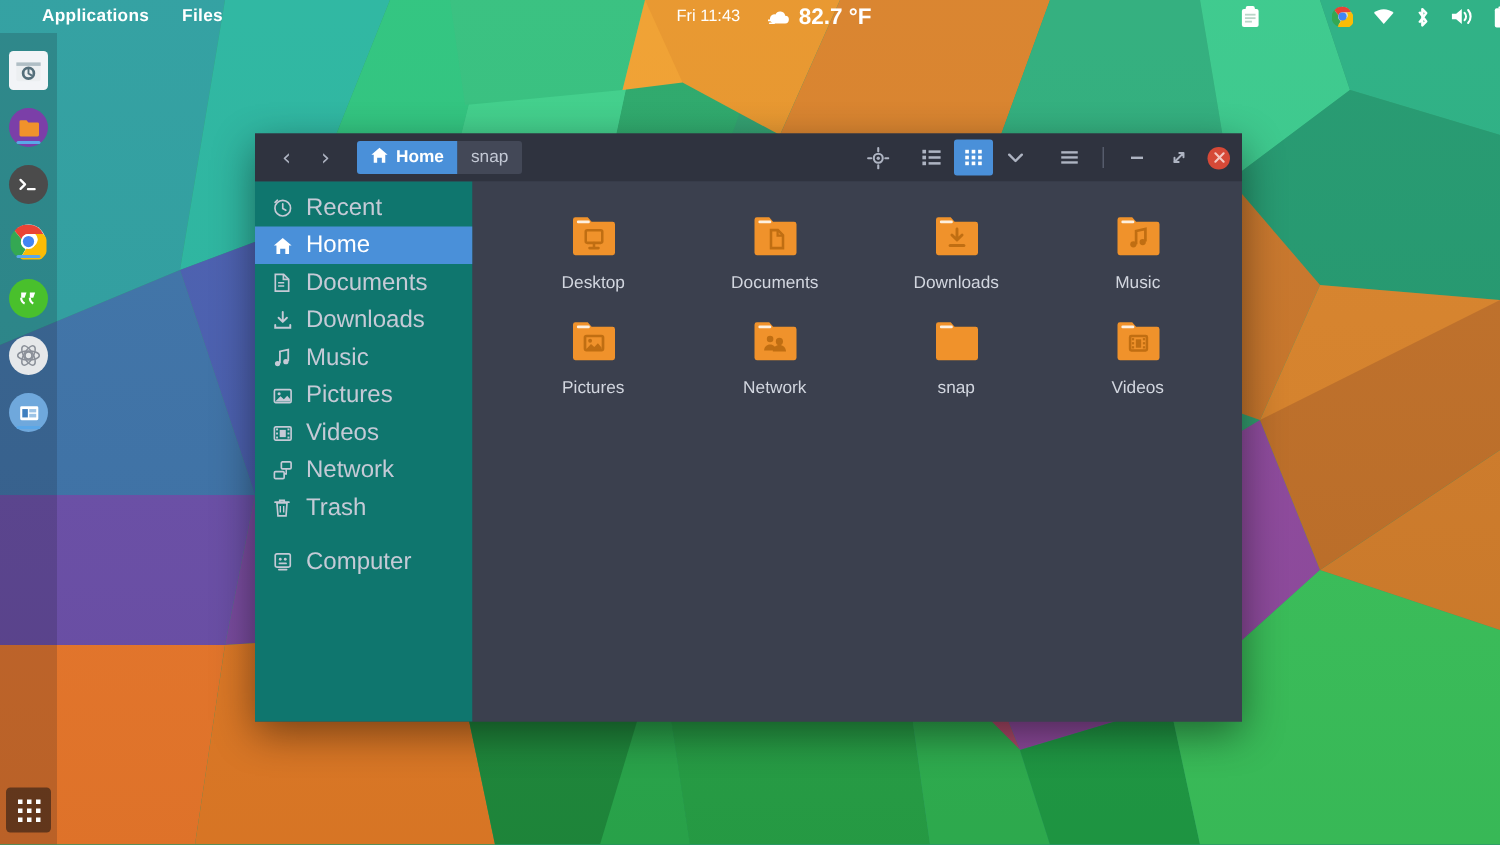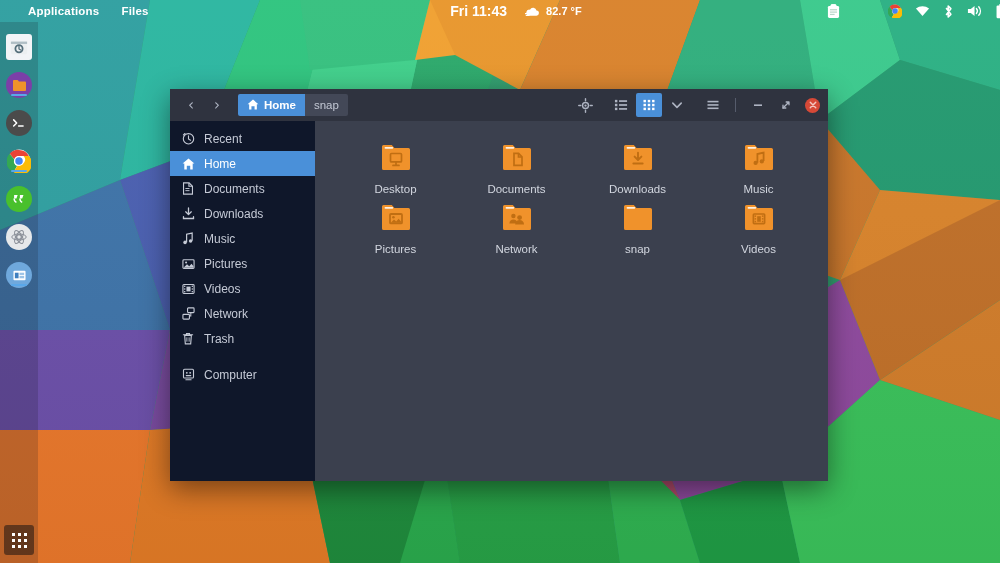--- a/index.html
+++ b/index.html
@@ -26,22 +26,22 @@
     letter-spacing:.2px; white-space:nowrap;
   }
   .tb-item.app { padding-left:12px; }
   #tb-left { display:flex; align-items:center; height:22px; }
   #tb-center {
     position:absolute; left:0; right:0; top:0; height:22px;
     display:flex; align-items:center; justify-content:center; gap:18px;
     pointer-events:none;
   }
   #tb-center > * { pointer-events:auto; }
-  .clock { font-size:14px; font-weight:bold; }
-  .weather { display:flex; align-items:center; gap:6px; font-size:11px; font-weight:bold;}
+  .clock { font-size:11px; font-weight:normal; }
+  .weather { display:flex; align-items:center; gap:6px; font-size:15px; font-weight:bold;}
   #tb-right {
     position:absolute; right:0; top:0; height:22px;
     display:flex; align-items:center; gap:13px; padding-right:11px;
   }
   #tb-right .sep { width:22px; }
   .ticon { display:flex; align-items:center; justify-content:center; }
 
   
   #dock {
     position:absolute; left:0; top:22px; width:38px; height:541px;
@@ -101,36 +101,36 @@
   .vsep { width:1px; height:14px; background:#565c6c; margin:0 7px; }
   .closebtn {
     width:15px; height:15px; border-radius:50%; background:#d64937;
     display:flex; align-items:center; justify-content:center; margin-left:4px;
   }
 
   #win-body { flex:1; display:flex; min-height:0; }
 
   
   #sidebar {
-    width:145px; background:#0f172a; flex:0 0 145px;
-    padding-top:5px; font-size:12px;
+    width:145px; background:#0f766e; flex:0 0 145px;
+    padding-top:5px; font-size:16px;
   }
   .sb-item {
     height:25px; display:flex; align-items:center; gap:9px;
     padding-left:11px; color:#c5cad6; white-space:nowrap;
   }
   .sb-item.sel { background:#4a90d9; color:#ffffff; }
   .sb-ico { width:14px; height:14px; display:flex; align-items:center; justify-content:center; flex:0 0 14px; }
   .sb-gap { height:11px; }
 
   
   #content { flex:1; background:#3b404e; padding:14px 0 0 0; position:relative; }
   .grid {
     display:grid; grid-template-columns:repeat(4,121px);
-    padding-left:20px; 
+    padding-left:20px; row-gap:10px;
   }
   .fileitem {
     width:121px; display:flex; flex-direction:column; align-items:center;
     padding-top:4px;
   }
   .fi-icon { width:40px; height:38px; display:flex; align-items:center; justify-content:center; }
   .fi-label { margin-top:6px; font-size:11.5px; color:#d2d6df; text-align:center; }
 </style>
 </head>
 <body>

